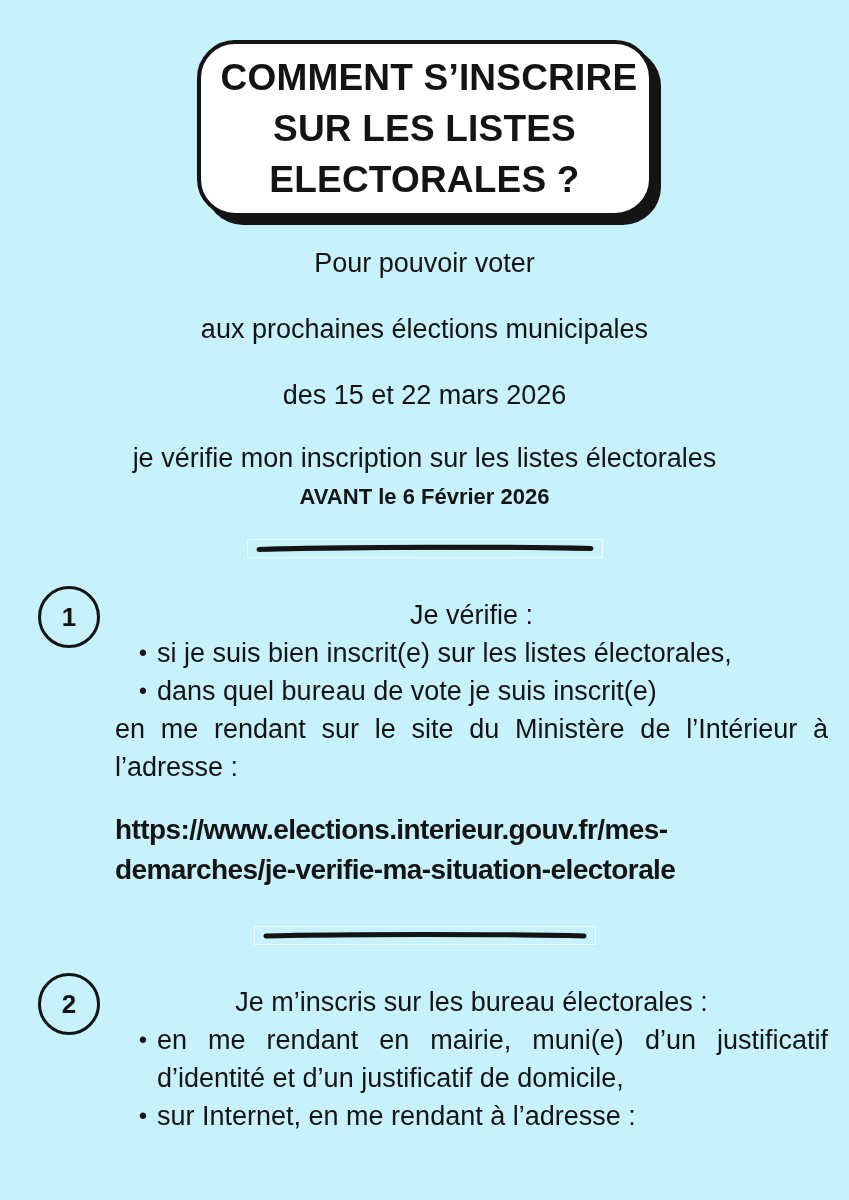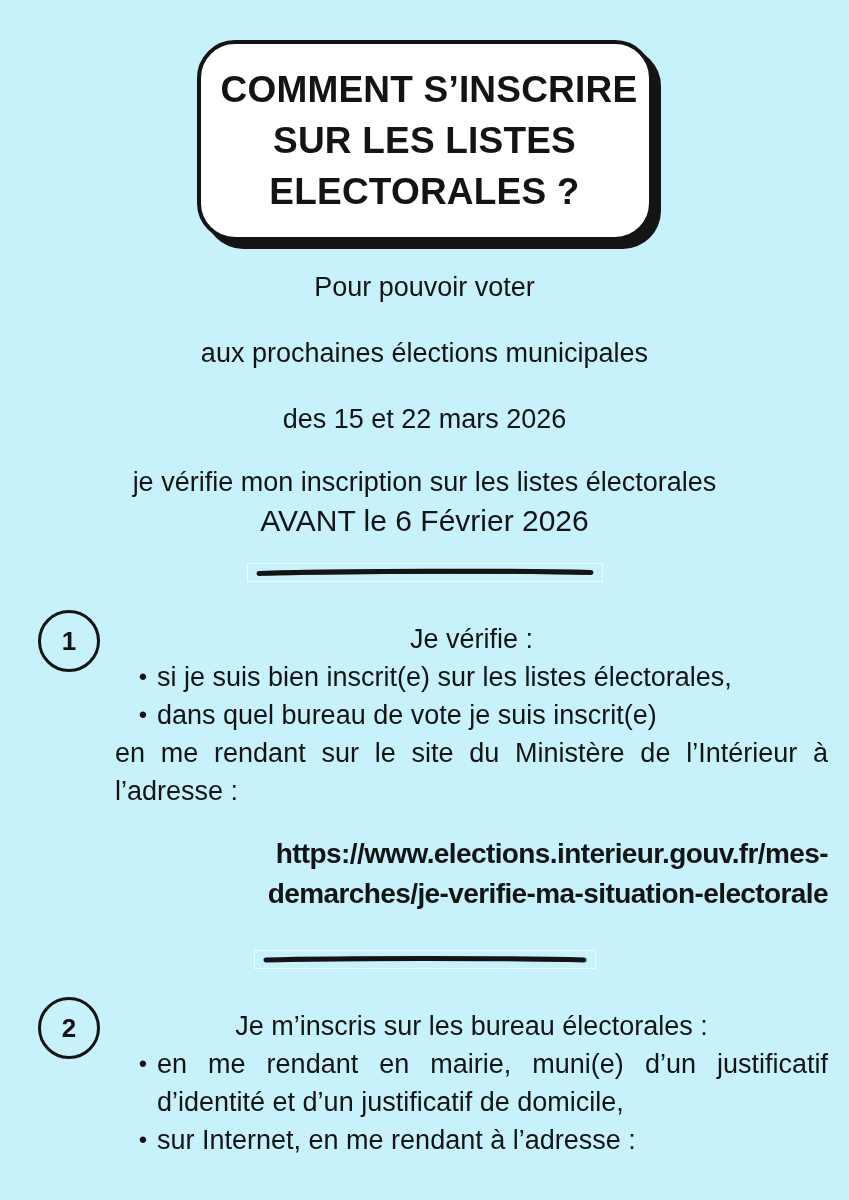--- a/index.html
+++ b/index.html
@@ -22,42 +22,42 @@
   }
 
   
   .title-box {
     width: 408px;
     margin: 40px auto 0;
     background: #ffffff;
     border: 4px solid #141414;
     border-radius: 38px;
     box-shadow: 8px 8px 0 #141414;
-    padding: 20px 20px;
+    padding: 8px 20px;
     text-align: center;
   }
   .title-line {
     font-size: 37px;
     font-weight: bold;
     line-height: 51px;
     letter-spacing: 0.2px;
     white-space: nowrap;
   }
 
   
   .intro {
     margin-top: 22px;
     text-align: center;
     font-size: 27px;
   }
   .intro-line { line-height: 39px; margin-top: 27px; }
   .verify-line { margin-top: 24px; line-height: 38px; }
   .deadline {
-    font-weight: normal;
-    font-size: 30px;
+    font-weight: bold;
+    font-size: 22px;
     line-height: 40px;
     text-align: center;
   }
 
   
   .divider-frame {
     margin: 22px auto 0;
     border: 1px solid rgba(255,255,255,0.65);
     padding: 4px 7px;
     width: 340px;
@@ -105,21 +105,21 @@
   .bullet .bullet-text { flex: 1; min-width: 0; }
 
   .justify-full {
     text-align: justify;
     text-align-last: justify;
   }
 
   
   .url-block {
     margin: 24px 21px 0 115px;
-    text-align: right;
+    text-align: left;
     font-weight: bold;
   }
   .url-block.condensed {
     font-size: 28px;
     line-height: 40px;
     letter-spacing: -0.6px;
   }
   .url-block.rounded {
     font-size: 27px;
     line-height: 40px;

